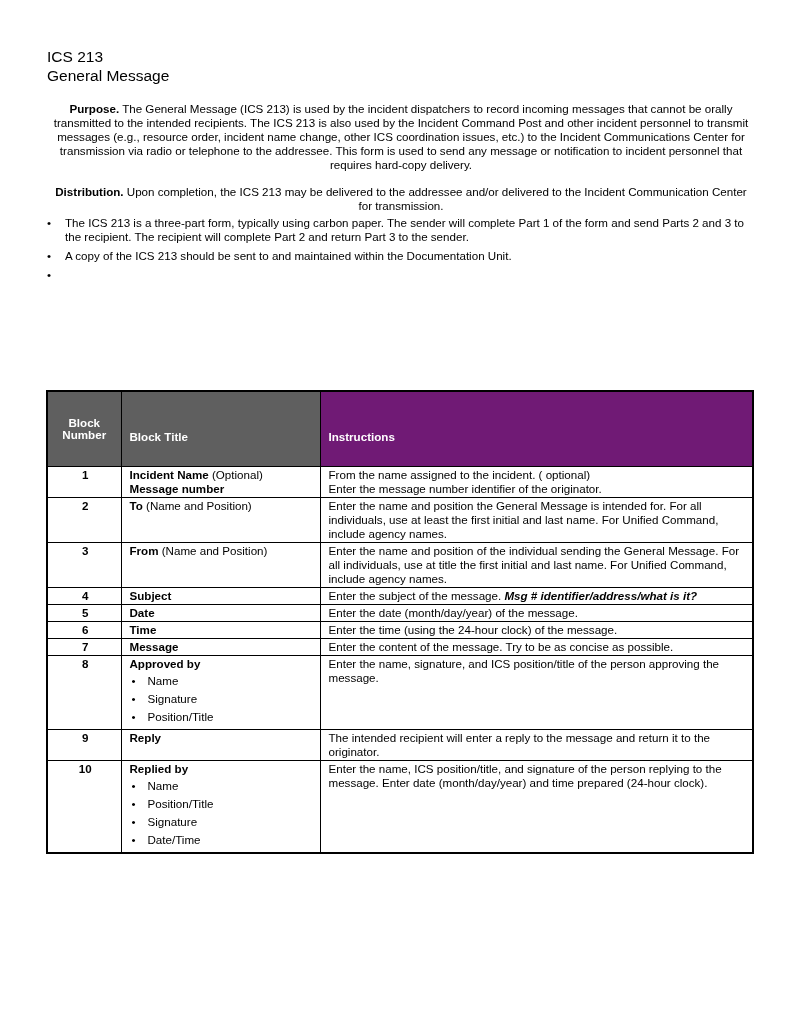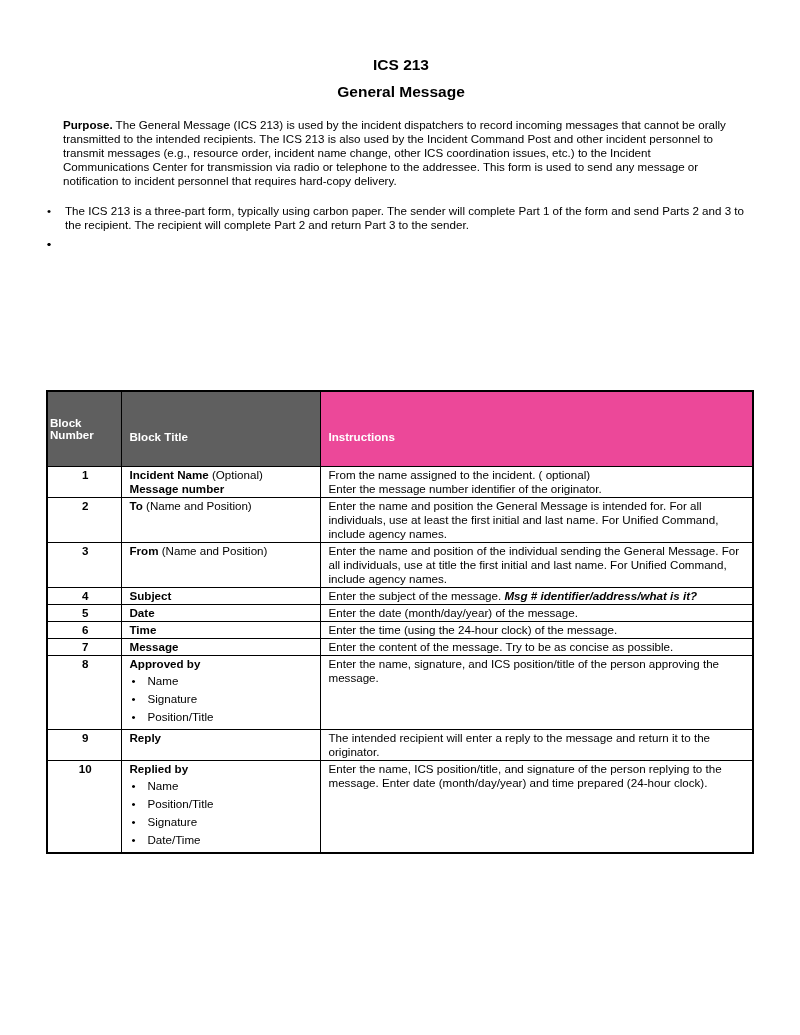--- a/index.html
+++ b/index.html
@@ -2,22 +2,22 @@
 <html><head>
   <meta charset="utf-8">
   <style>
     html, body { margin: 0; padding: 0; background: #ffffff; }
     body {
       width: 800px; height: 1035px; position: relative; overflow: hidden;
       font-family: "Liberation Sans", sans-serif; color: #000;
       font-size: 11.6px; line-height: 14px;
     }
     .page { position: absolute; left: 47px; top: 47px; width: 708px; }
-    .title { font-weight: bold; font-size: 15.5px; line-height: 19px; margin: 8px; text-align: center; }
-    .para { margin: 16px; }
+    .title { font-weight: normal; font-size: 15.5px; line-height: 19px; margin: 0; }
+    .para { margin: 0; text-align: center; }
     .p-purpose { margin-top: 17px; }
     .p-prep { margin-top: 14px; }
     .p-dist { margin-top: 13px; }
     .notes-head { margin-top: 14px; font-weight: bold; }
     ul.notes { list-style: none; margin: 3px 0 0 0; padding: 0; }
     ul.notes li { position: relative; padding-left: 18px; margin-bottom: 5px; }
     ul.notes li .bullet { position: absolute; left: 0; top: 0; }
     b { font-weight: bold; }
 
     table.instr {
@@ -25,59 +25,60 @@
       border-collapse: collapse; font-size: 11.6px; line-height: 14px;
     }
     table.instr th, table.instr td {
       border: 1px solid #000; vertical-align: top; padding: 1px 6px 1px 8px;
     }
     table.instr { border: 2px solid #000; }
     table.instr th {
       background: #5f5f5f; color: #fff; font-weight: bold; text-align: left;
       vertical-align: middle; height: 36px; padding-top: 18px; padding-bottom: 2px;
     }
-    table.instr th.col-num { text-align: left; line-height: 12.5px; padding: 19px 2px; }
+    table.instr th.col-num { text-align: center; line-height: 12.5px; padding: 19px 2px; }
     col.c1 { width: 74px; } col.c2 { width: 199px; } col.c3 { width: auto; }
     td.num { text-align: center; font-weight: bold; padding-left: 2px; padding-right: 2px; }
     td.title-cell .line { display: block; }
     .sub-list { list-style: none; margin: 1px 0 2px 0; padding: 0; }
     .sub-list li { position: relative; padding-left: 18px; line-height: 18px; }
     .sub-list li .bullet { position: absolute; left: 2px; top: 0; }
     .instr-line { display: block; }
     .bi { font-weight: bold; font-style: italic; text-align: center; }
   </style>
 </head>
 <body>
 
 <div class="page">
   <p class="title">ICS 213</p>
   <p class="title">General Message</p>
 
   <p class="para p-purpose"><b>Purpose.</b><span> The General Message (ICS 213) is used by the incident dispatchers to record incoming messages that cannot be orally transmitted to the intended recipients. The ICS 213 is also used by the Incident Command Post and other incident personnel to transmit messages (e.g., resource order, incident name change, other ICS coordination issues, etc.) to the Incident Communications Center for transmission via radio or telephone to the addressee.  This form is used to send any message or notification to incident personnel that requires hard-copy delivery.</span></p>
 
 
+  <p class="para p-dist"><b>Distribution.</b><span>  Upon completion, the ICS 213 may be delivered to the addressee and/or delivered to the Incident Communication Center for transmission.</span></p>
 
   <ul class="notes">
     <li><span class="bullet">•</span><span>The ICS 213 is a three-part form, typically using carbon paper.  The sender will complete Part 1 of the form and send Parts 2 and 3 to the recipient.  The recipient will complete Part 2 and return Part 3 to the sender.</span></li>
-    <li><span class="bullet">•</span></li>
+    <li><span class="bullet">•</span><span>A copy of the ICS 213 should be sent to and maintained within the Documentation Unit.</span></li>
     <li><span class="bullet">•</span></li>
   </ul>
 </div>
 
 <table class="instr">
   <colgroup>
       <col class="c1">
       <col class="c2">
       <col class="c3">
     </colgroup>
   <thead>
     <tr>
       <th class="col-num" style="background: rgb(95, 95, 95);">Block Number</th>
       <th style="background: rgb(95, 95, 95);">Block Title</th>
-      <th style="background: #ec4899;">Instructions</th>
+      <th style="background: #701a75;">Instructions</th>
     </tr>
   </thead>
   <tbody>
 
     <tr>
       <td class="num">1</td>
       <td class="title-cell">
         <span class="line"><b>Incident Name</b><span> (Optional)</span></span>
         <span class="line"><b>Message number</b></span>
       </td>

